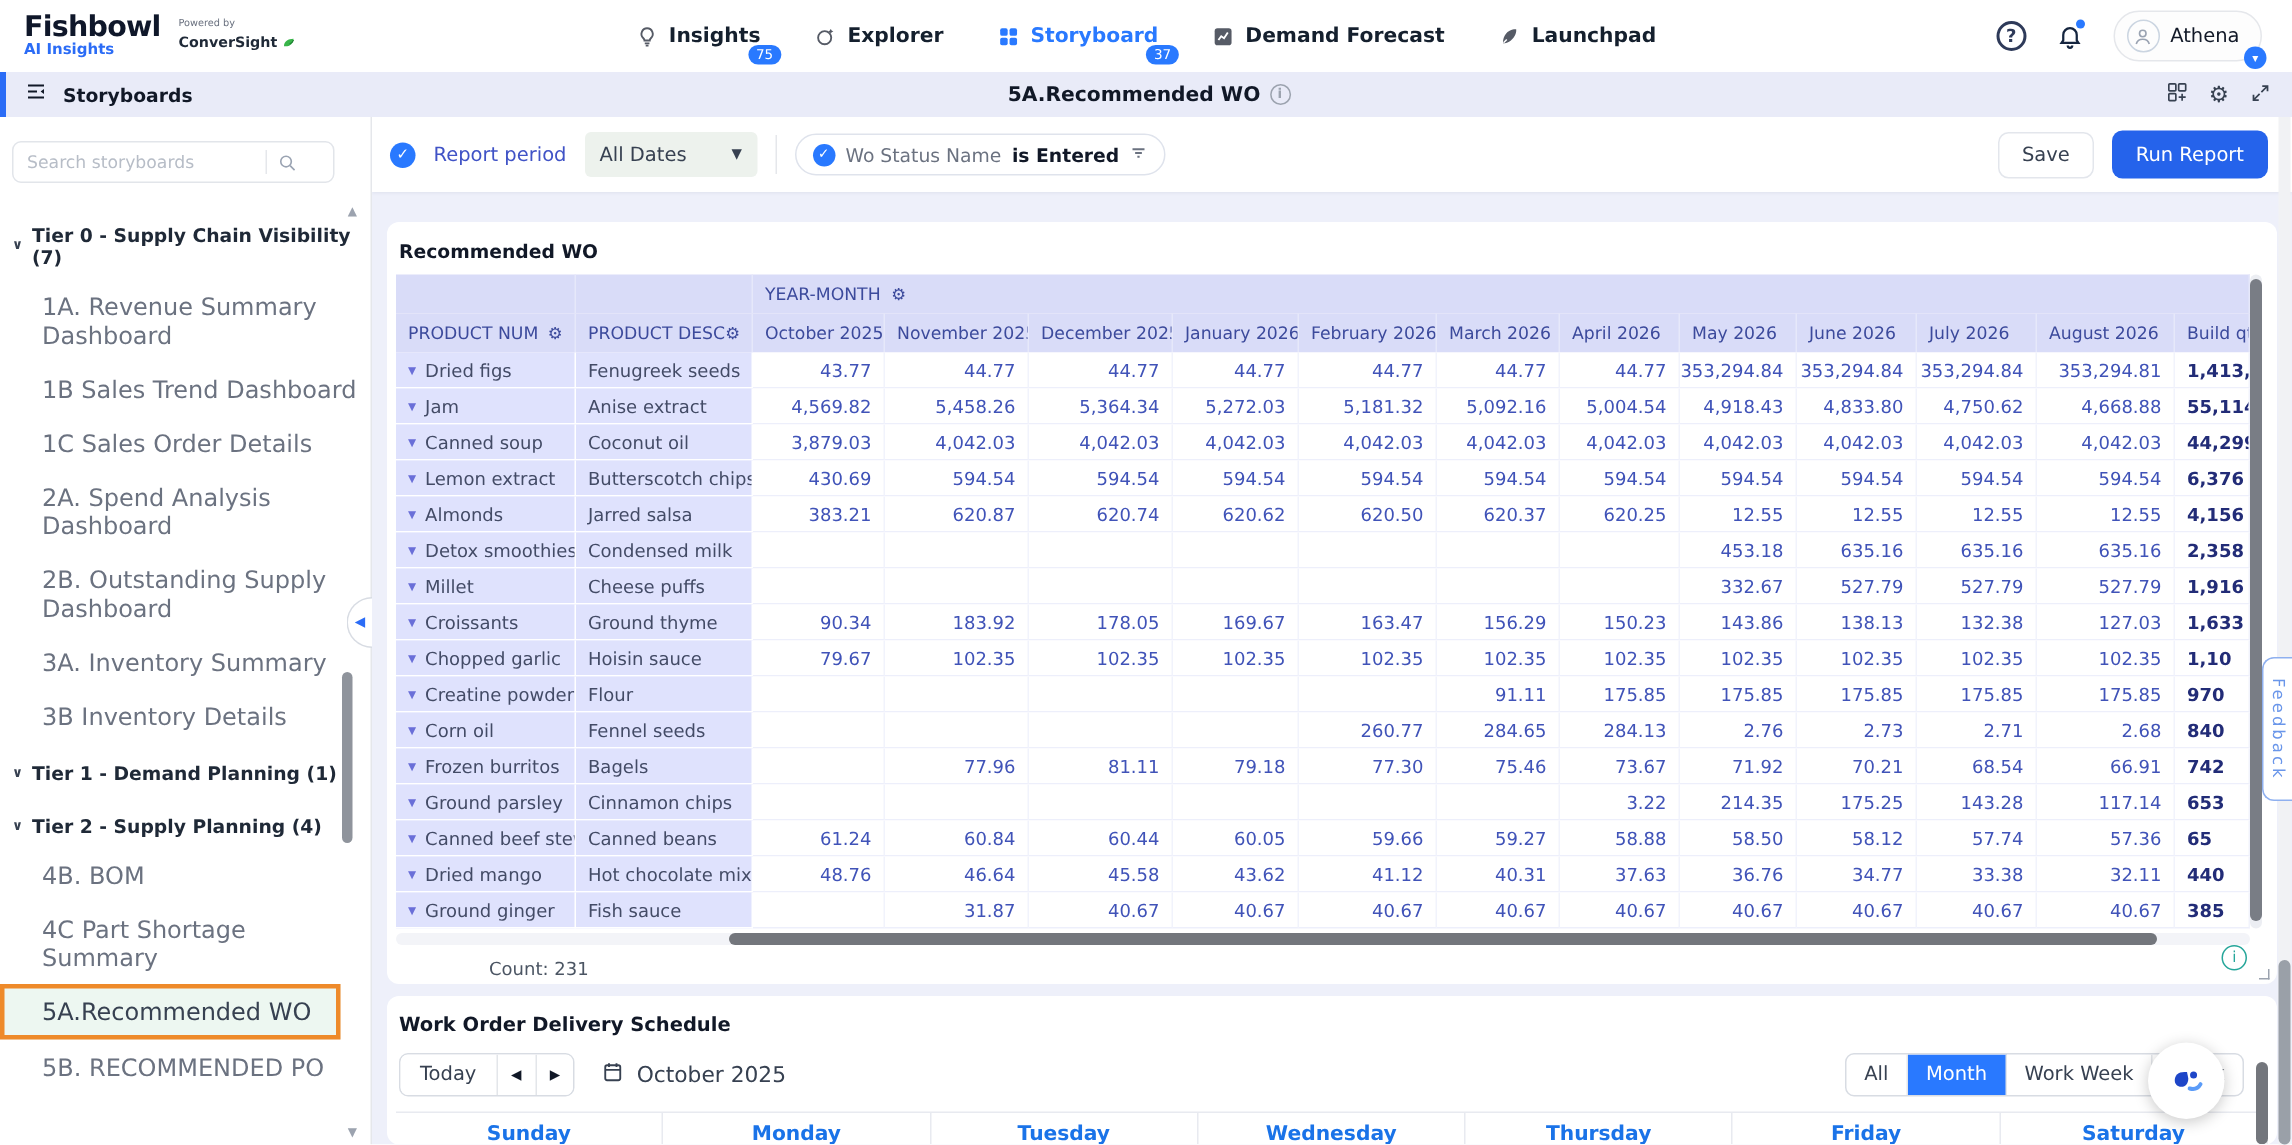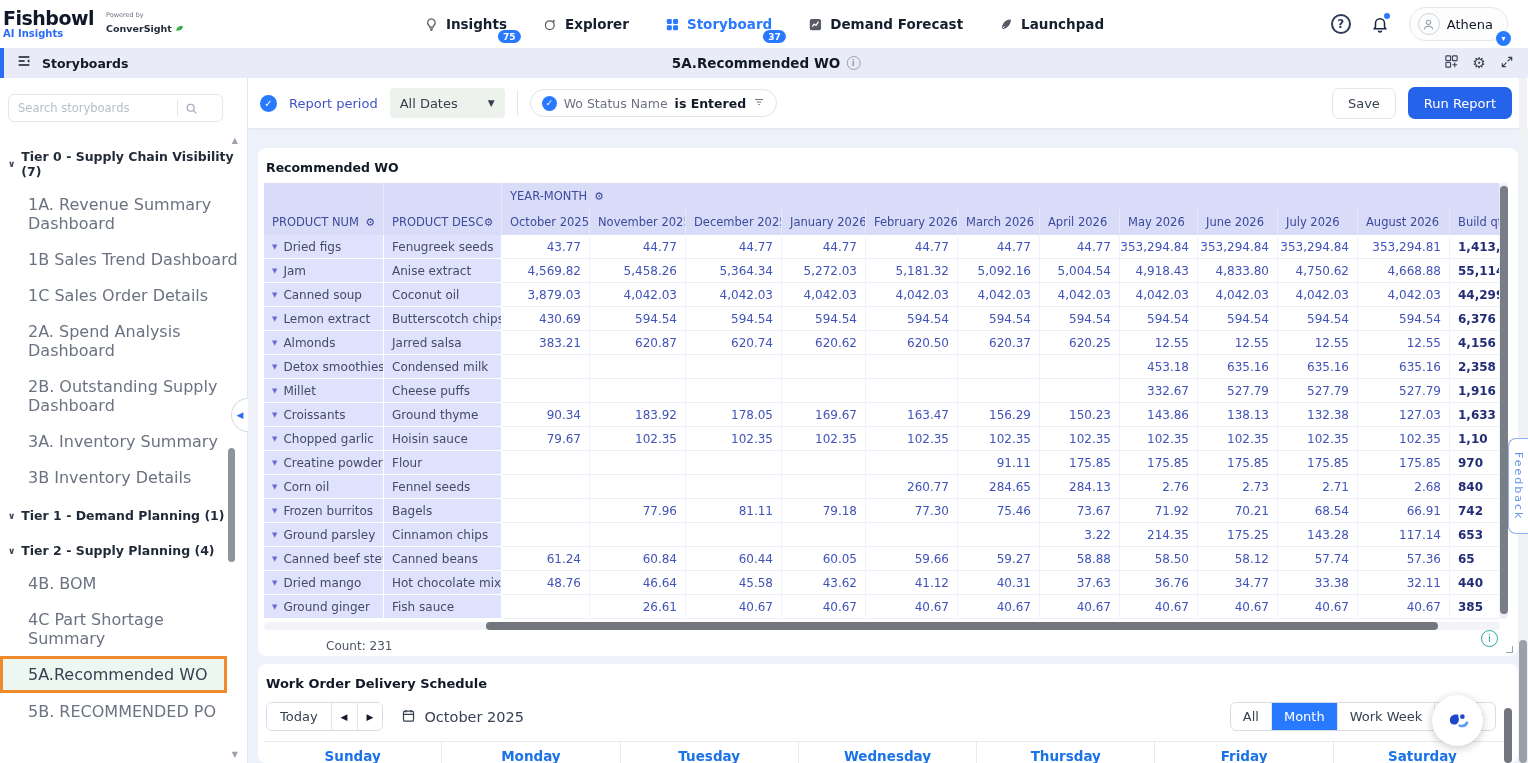--- a/index.html
+++ b/index.html
@@ -1,33 +1,33 @@
 <!DOCTYPE html>
 <html><head>
 <meta charset="utf-8">
 <style>
   * { margin:0; padding:0; box-sizing:border-box; }
   html,body { width:1528px; height:763px; overflow:hidden; background:#fff;
     font-family:"DejaVu Sans","Liberation Sans",sans-serif; color:#111827; }
 
   
-  .topbar { height:48px; display:flex; align-items:center; padding:0 20px 0 3px; position:relative; background:#fff; }
+  .topbar { height:48px; display:flex; align-items:center; padding:0 20px 0 16px; position:relative; background:#fff; }
   .brand { display:flex; align-items:flex-start; gap:12px; }
   .brand-name { font-size:19px; font-weight:800; letter-spacing:-0.5px; color:#0f172a; line-height:1.05; }
   .brand-sub { font-size:10px; font-weight:700; color:#2b6cf6; }
   .powered { display:flex; flex-direction:column; margin-top:2px; }
   .powered-by { font-size:6.5px; color:#6b7280; }
   .powered-row { display:flex; align-items:center; gap:2px; }
   .powered-name { font-size:9.5px; font-weight:700; color:#1f2937; }
   .topnav { position:absolute; left:50%; transform:translateX(-50%); height:48px; display:flex; align-items:center; gap:36px; }
   .nav-item { display:flex; align-items:center; gap:7px; font-size:13.5px; font-weight:700; color:#15202e; position:relative; cursor:pointer; }
   .nav-item .nicon { display:flex; color:#565b66; }
   .nav-item.active { color:#2979ff; }
   .nav-item.active .nicon { color:#2979ff; }
-  .nav-badge { position:absolute; right:-14px; bottom:-11px; background:#2979ff; color:#fff; font-size:9px; font-weight:700; padding:1.5px 5.5px; border-radius:9px; }
+  .nav-badge { position:absolute; right:-14px; bottom:-11px; background:#2979ff; color:#fff; font-size:9px; font-weight:400; padding:1.5px 5.5px; border-radius:9px; }
   .topbar-right { margin-left:auto; display:flex; align-items:center; gap:20px; }
   .help-icon { width:20px; height:20px; border:2px solid #2e3a59; border-radius:50%; color:#2e3a59; font-size:12px; font-weight:700; display:flex; align-items:center; justify-content:center; cursor:pointer; }
   .bell-wrap { position:relative; cursor:pointer; display:flex; }
   .bell-dot { position:absolute; top:-2px; right:-1px; width:6px; height:6px; border-radius:50%; background:#2979ff; }
   .user-pill { position:relative; display:flex; align-items:center; gap:7px; border:1px solid #e5e7eb; border-radius:18px; padding:5px 14px 5px 8px; cursor:pointer; background:#fdfdfd; }
   .avatar { width:22px; height:22px; border-radius:50%; border:1.5px solid #cbd5e1; display:flex; align-items:center; justify-content:center; }
   .user-name { font-size:13px; font-weight:500; color:#111827; }
   .user-caret { position:absolute; right:-4px; bottom:-6px; width:15px; height:15px; background:#2979ff; border-radius:50%; color:#fff; font-size:8px; display:flex; align-items:center; justify-content:center; }
 
   
@@ -623,21 +623,21 @@
               <div class="cell num">34.77</div>
               <div class="cell num">33.38</div>
               <div class="cell num">32.11</div>
               <div class="cell build">440</div>
               <div class="cell label">
                 <span class="tri">▼</span>
                 <span>Ground ginger</span>
               </div>
               <div class="cell label">Fish sauce</div>
               <div class="cell num"></div>
-              <div class="cell num">26.61</div>
+              <div class="cell num">31.87</div>
               <div class="cell num">40.67</div>
               <div class="cell num">40.67</div>
               <div class="cell num">40.67</div>
               <div class="cell num">40.67</div>
               <div class="cell num">40.67</div>
               <div class="cell num">40.67</div>
               <div class="cell num">40.67</div>
               <div class="cell num">40.67</div>
               <div class="cell num">40.67</div>
               <div class="cell build">385</div>

